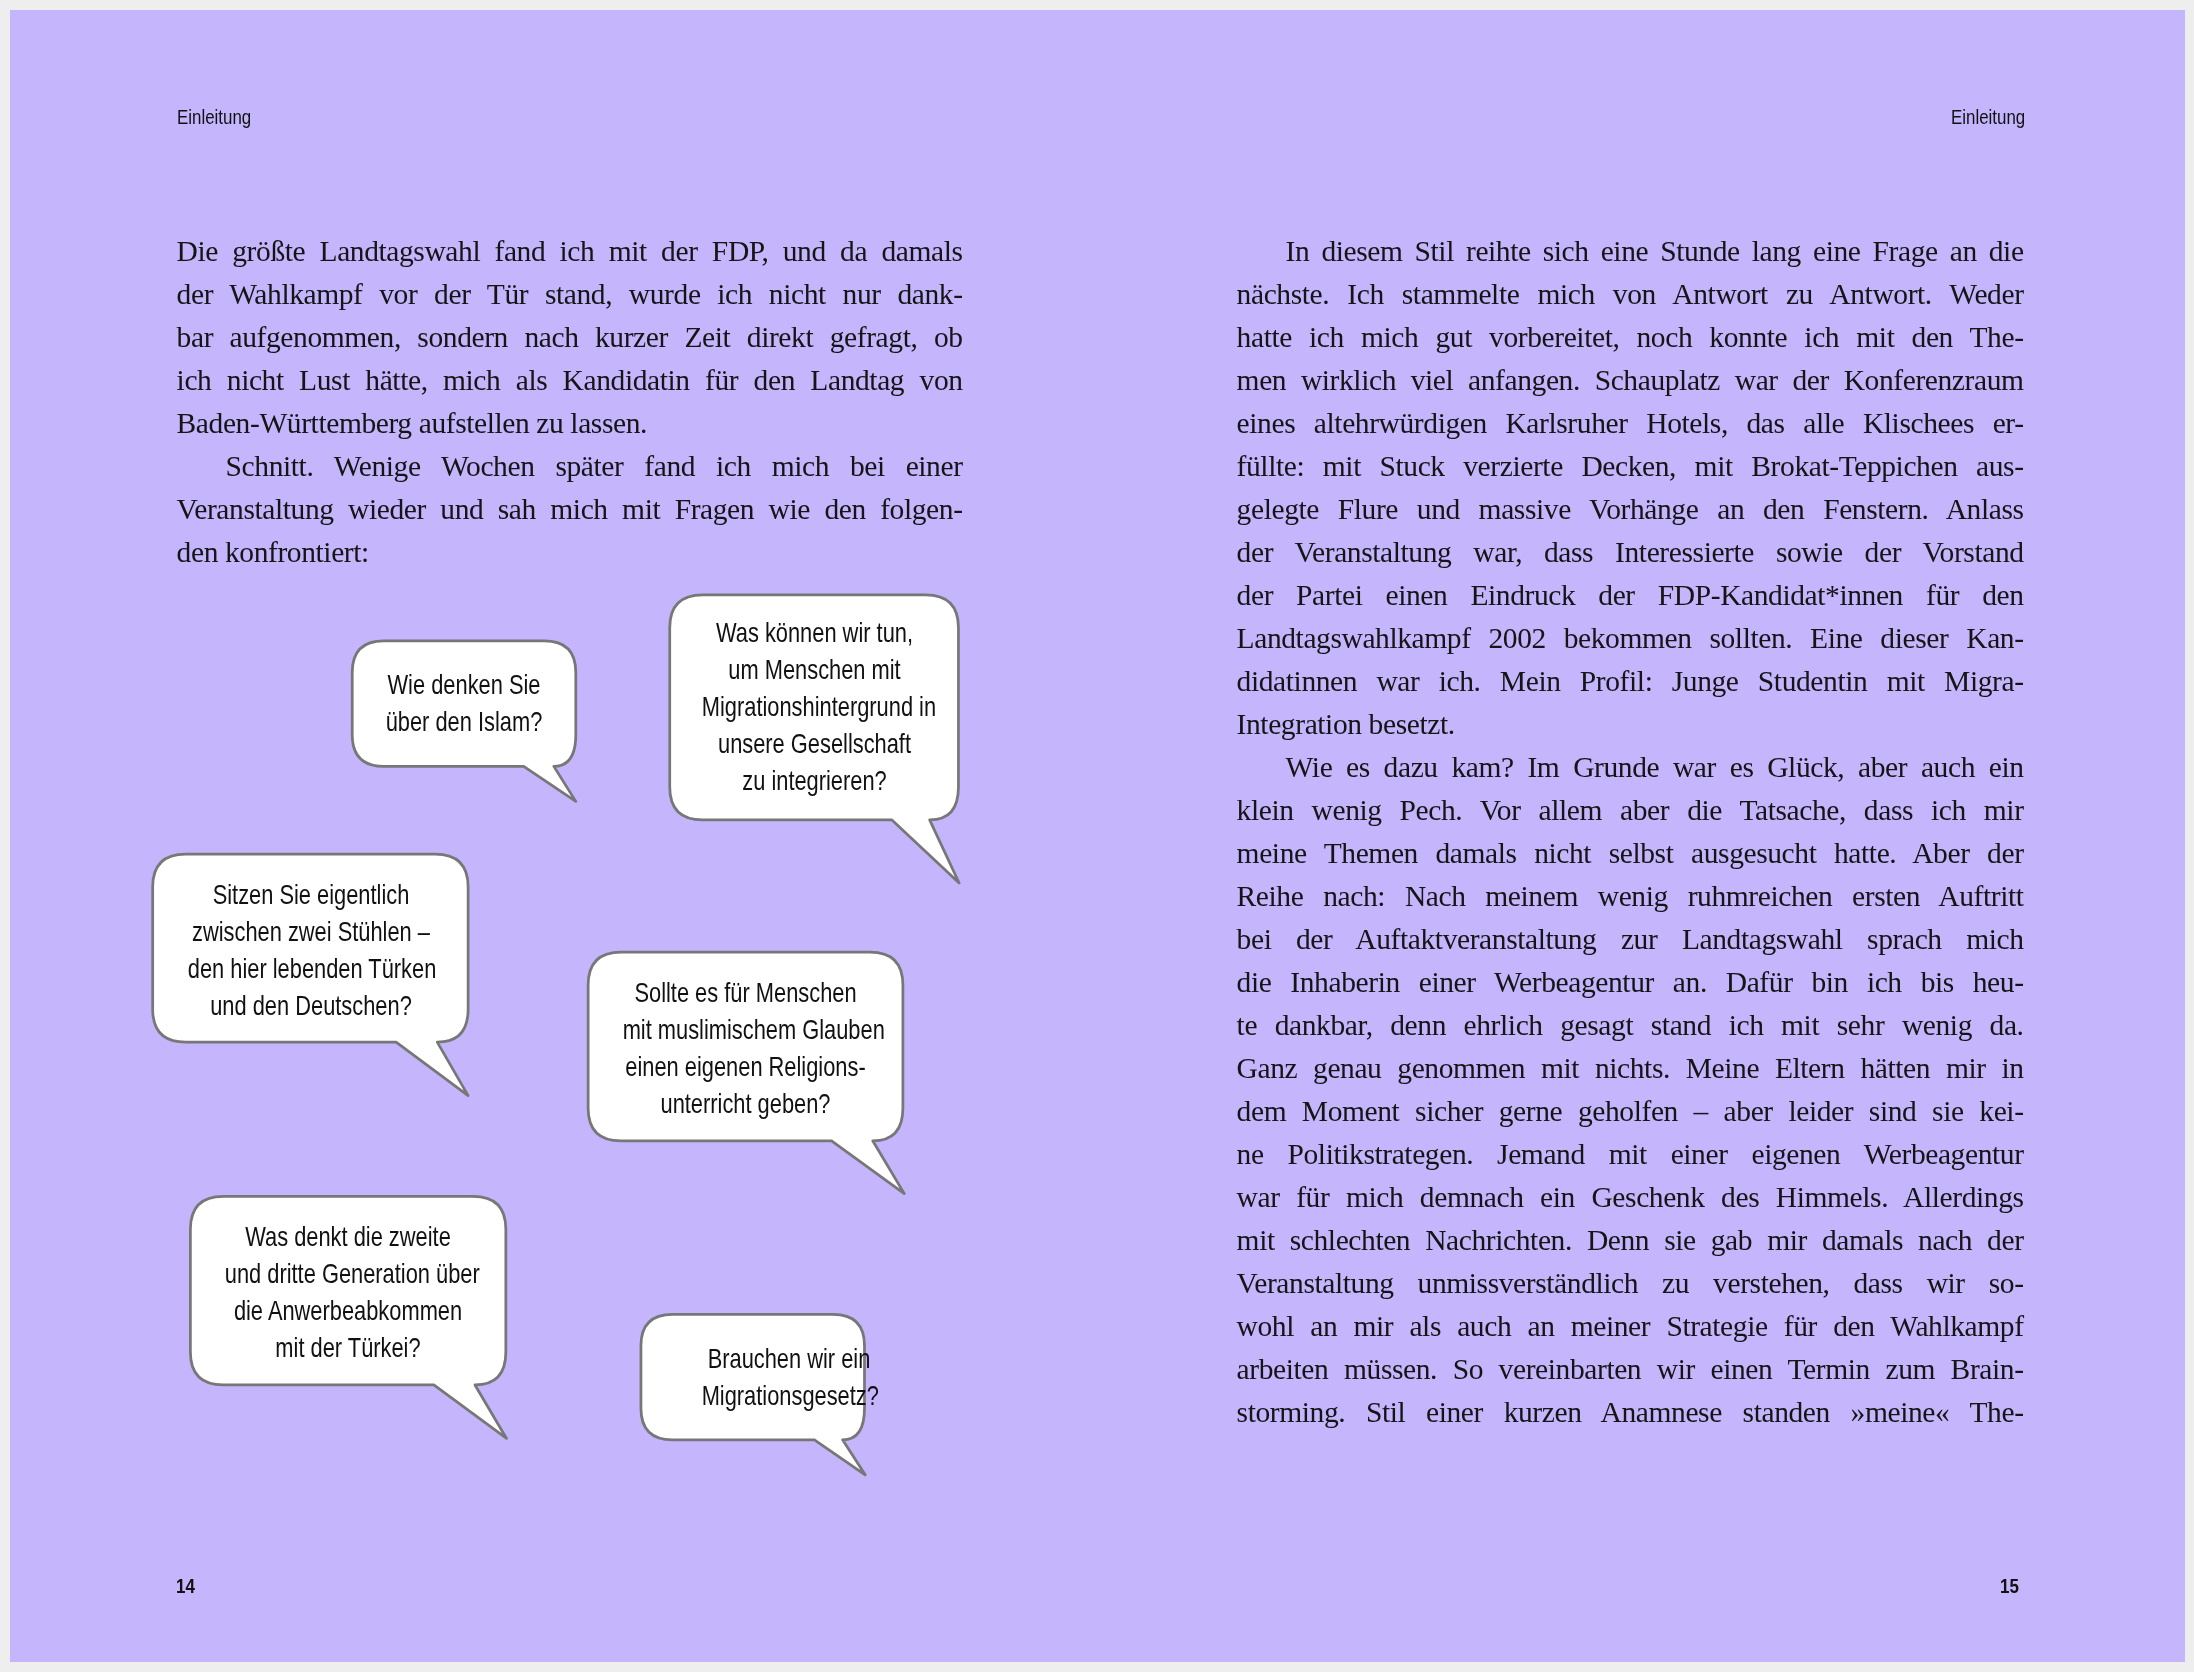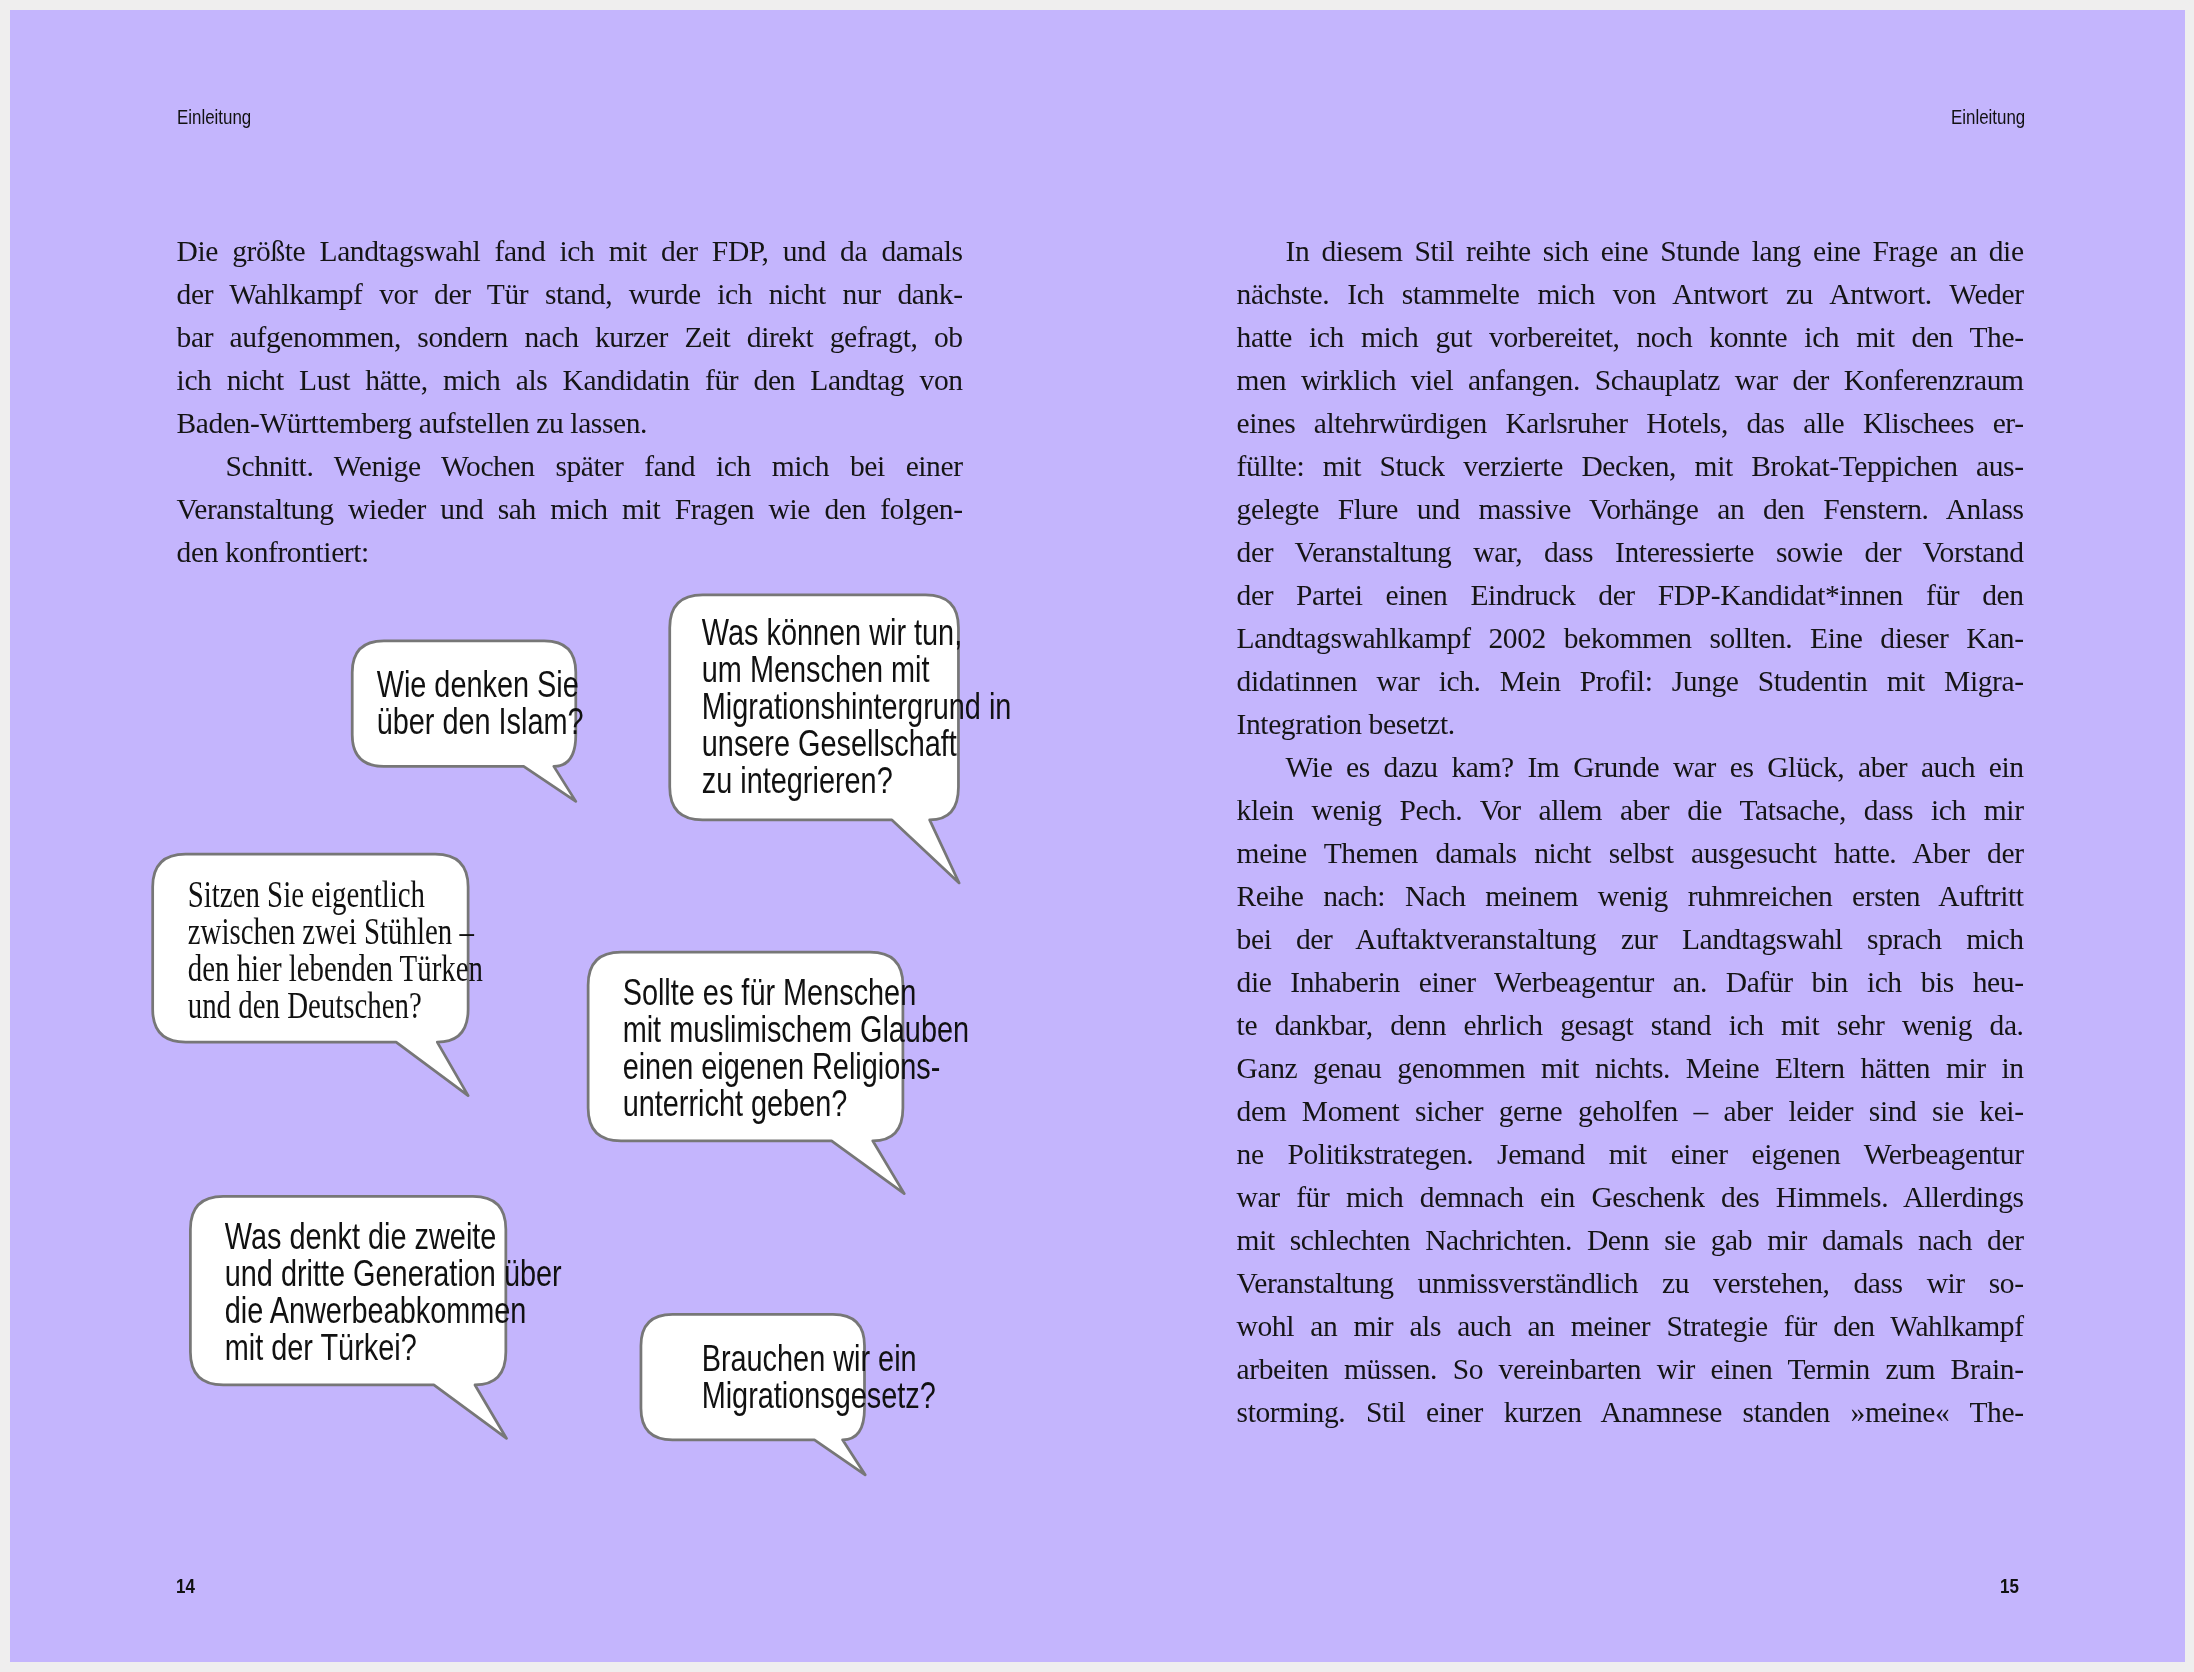--- a/index.html
+++ b/index.html
@@ -43,22 +43,22 @@
     display: block; white-space: nowrap; height: 43px;
     text-align: justify; text-align-last: justify;
     letter-spacing: -0.4px;
   }
   .line.last { text-align-last: left; }
   .line.indent { padding-left: 49px; }
 
   .bubbles { position: absolute; left: 0; top: 0; width: 1087px; height: 1652px; pointer-events: none; }
   .bubble-shape { fill: #ffffff; stroke: #777777; stroke-width: 4; stroke-linejoin: round; }
   .bubble-text {
-    position: absolute; text-align: left;
-    font-family: "Liberation Sans", sans-serif; font-size: 37px; line-height: 37px;
+    position: absolute; text-align: center;
+    font-family: "Liberation Sans", sans-serif; font-size: 28px; line-height: 37px;
     color: #111;
     pointer-events: auto;
   }
   .bubble-text span.l { display: block; white-space: nowrap; transform: scaleX(0.78); }
 </style>
 </head>
 <body>
 
 <div class="sheet">
 
@@ -101,21 +101,21 @@
     </div>
 
     <div class="bubble-text" style="left:660px; top:604px; width:289px;">
       <span class="l">Was können wir tun,</span>
       <span class="l">um Menschen mit</span>
       <span class="l">Migrationshintergrund in</span>
       <span class="l">unsere Gesellschaft</span>
       <span class="l">zu integrieren?</span>
     </div>
 
-    <div class="bubble-text" style="left:143px; top:866px; width:316px;font-family:Liberation Serif, serif;">
+    <div class="bubble-text" style="left:143px; top:866px; width:316px;">
       <span class="l">Sitzen Sie eigentlich</span>
       <span class="l">zwischen zwei Stühlen –</span>
       <span class="l">den hier lebenden Türken</span>
       <span class="l">und den Deutschen?</span>
     </div>
 
     <div class="bubble-text" style="left:578px; top:964px; width:315px;">
       <span class="l">Sollte es für Menschen</span>
       <span class="l">mit muslimischem Glauben</span>
       <span class="l">einen eigenen Religions-</span>

